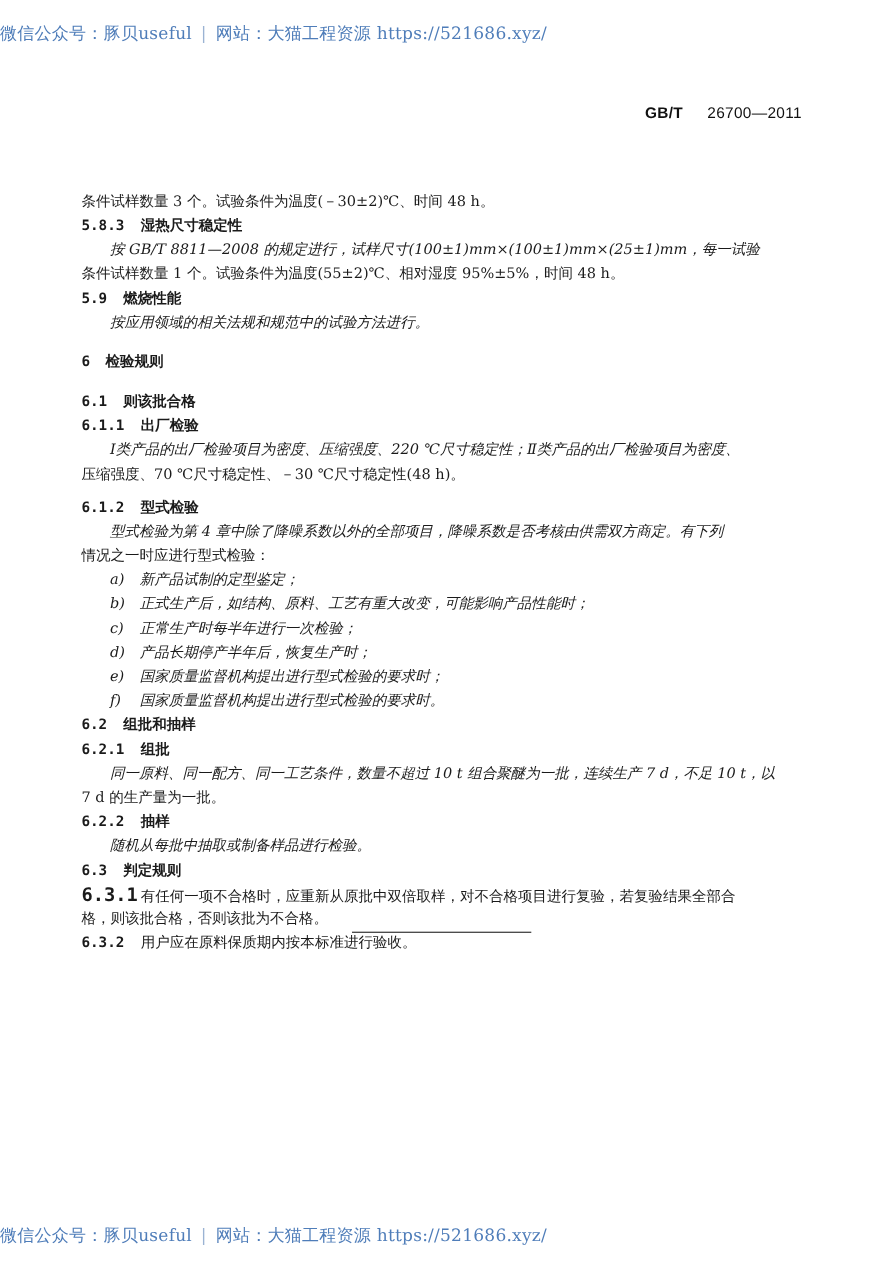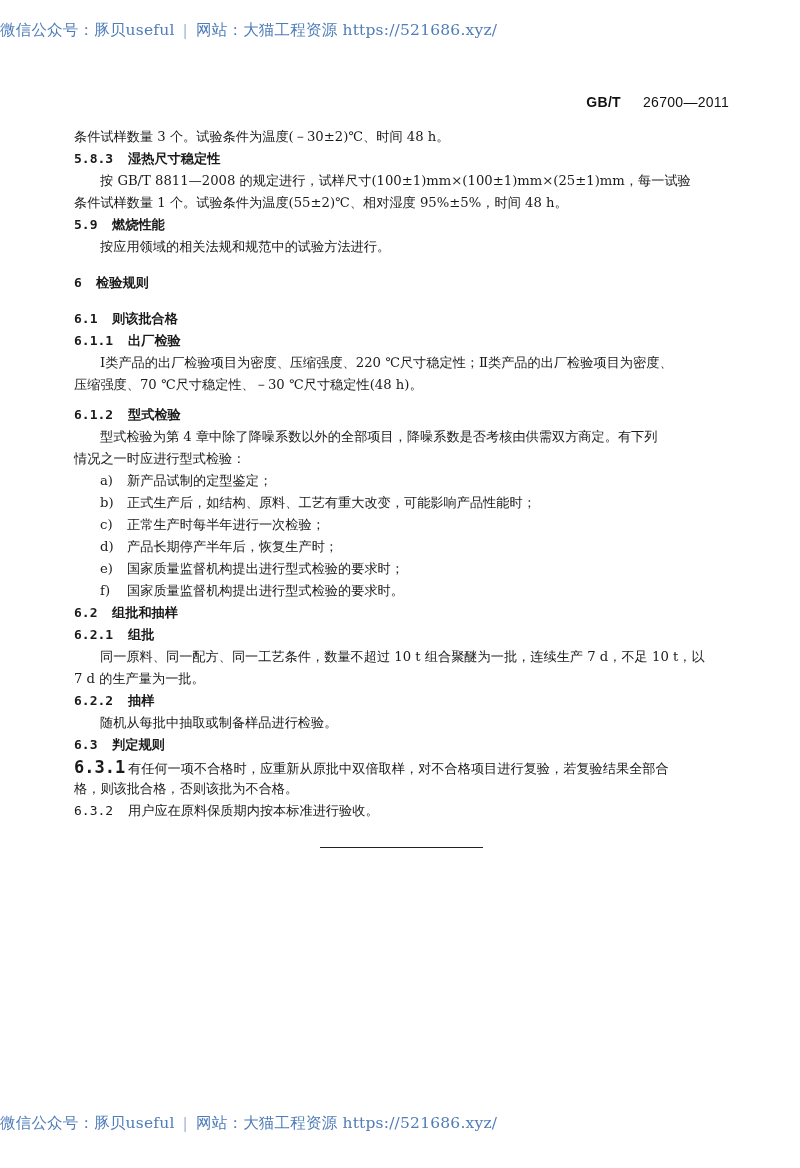--- a/index.html
+++ b/index.html
@@ -15,24 +15,24 @@
   .watermark .sep { color: #9bb3d3; margin: 0 8px; }
   .wm-top { top: 20px; }
   .wm-bottom { top: 1113px; }
   .std-code {
     position: absolute; top: 94px; right: 71px;
     font-family: "Liberation Sans", "DejaVu Sans", sans-serif;
     font-size: 14px; font-weight: bold; color: #111; letter-spacing: 0.3px;
   }
   .std-code .num { font-weight: normal; margin-left: 22px; }
   .content { position: absolute; left: 74px; top: 126px; width: 670px; }
-  .line { position: absolute; left: 0; font-size: 13.2px; white-space: nowrap; line-height: 22px; }
+  .line { position: absolute; left: 0; font-size: 13.2px; white-space: nowrap; line-height: 22px; margin-top: 47px; }
   .heading { font-weight: bold; }
   .heading .num { font-family: "DejaVu Sans Mono", "Liberation Mono", monospace; font-weight: bold; font-size: 13px; display: inline-block; }
-  .indent { left: 26px; }
+  .indent { left: 26px; font-style: italic; }
   .item-mark { display: inline-block; width: 27px; }
   .rule {
     position: absolute; left: 320px; top: 847px; width: 163px; height: 0;
     border-top: 1.5px solid #222;
   }
 </style>
 </head>
 <body>
 
 <div class="watermark wm-top">
@@ -110,21 +110,21 @@
   <div class="line indent" style="top:586px">随机从每批中抽取或制备样品进行检验。</div>
 
   <div class="line heading" style="top:608px">
     <span class="num" style="width:38px">6.3</span><span>判定规则</span>
   </div>
   <div class="line" style="top:630px">
     <span class="num heading" style="display:inline-block;width:54px;font-family:'DejaVu Sans Mono','Liberation Mono',monospace;font-size:17px;font-weight:bold">6.3.1</span><span>有任何一项不合格时，应重新从原批中双倍取样，对不合格项目进行复验，若复验结果全部合</span>
   </div>
   <div class="line" style="top:652px">格，则该批合格，否则该批为不合格。</div>
   <div class="line" style="top:674px">
-    <span class="num heading" style="display:inline-block;width:54px;font-family:'DejaVu Sans Mono','Liberation Mono',monospace;font-size:13px;font-weight:normal">6.3.2</span><span>用户应在原料保质期内按本标准进行验收。</span>
+    <span class="num heading" style="display:inline-block;width:54px;font-family:'DejaVu Sans Mono','Liberation Mono',monospace;font-size:13px;font-weight:bold">6.3.2</span><span>用户应在原料保质期内按本标准进行验收。</span>
   </div>
 </div>
 
 <div class="rule"></div>
 
 <div class="watermark wm-bottom">
   <span>微信公众号：豚贝useful</span><span class="sep">|</span><span>网站：大猫工程资源 https://521686.xyz/</span>
 </div>
 
 </body></html>

